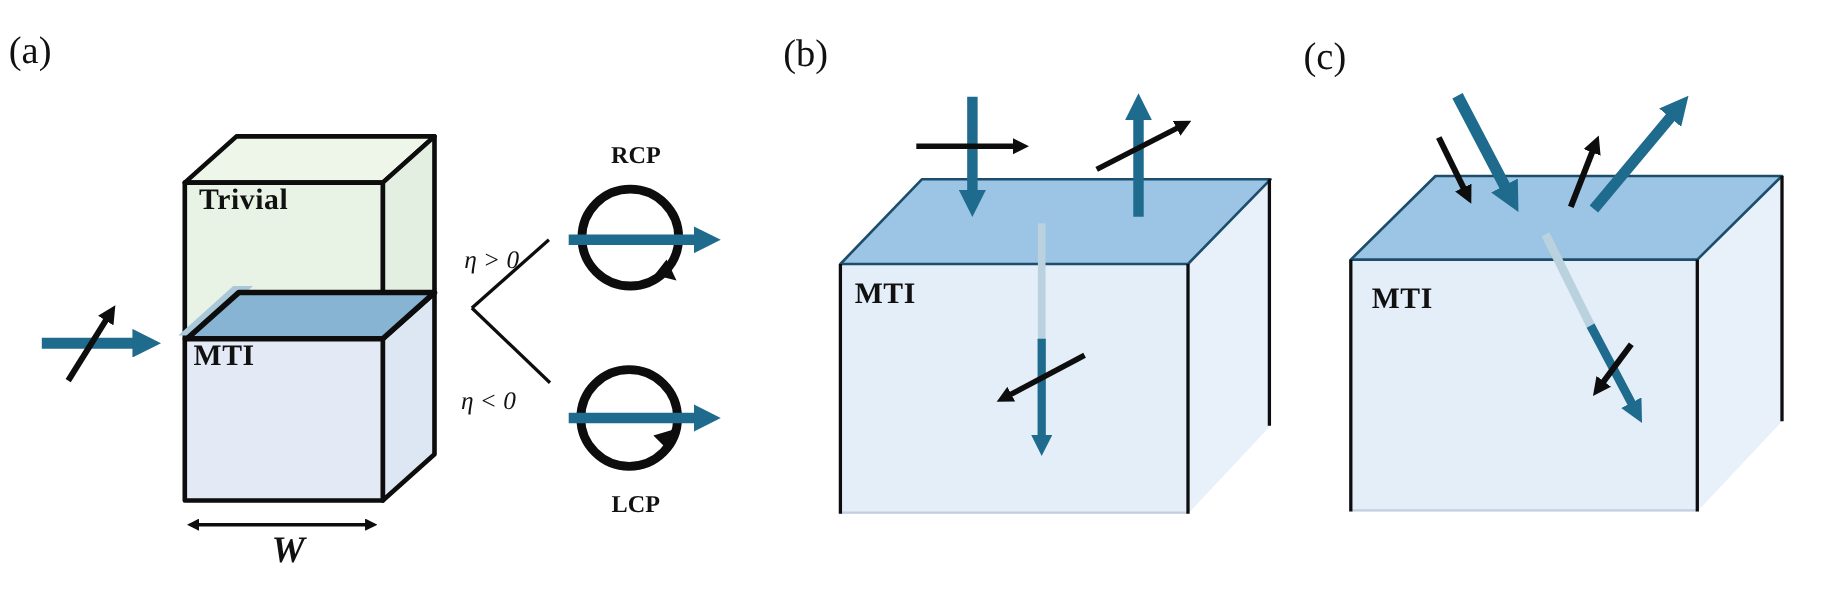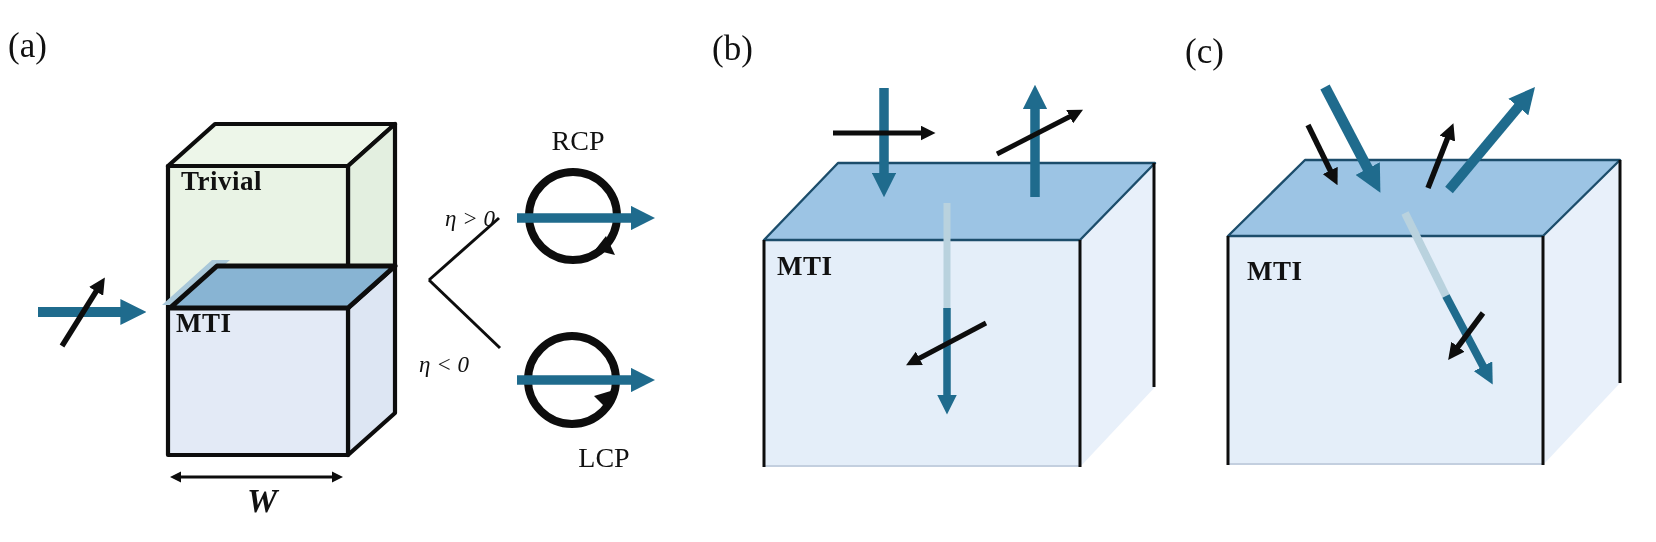--- a/index.html
+++ b/index.html
@@ -9,21 +9,21 @@
     background:#ffffff;
     overflow:hidden;
     font-family:"Liberation Serif","DejaVu Serif",serif;
     color:#111;
   }
   #fig-svg{position:absolute;left:0;top:0;}
   .txt{position:absolute;white-space:nowrap;line-height:1;}
   .panel-label{font-size:35px;}
   .box-label{font-size:27px;font-weight:bold;letter-spacing:.5px;}
   .eta{font-size:23px;font-style:italic;}
-  .cp{font-size:28px;}
+  .cp{font-size:22px;font-weight:bold;}
   .wlab{font-size:34px;font-style:italic;font-weight:bold;}
   .center{transform:translate(-50%,-50%);}
 </style>
 </head>
 <body>
 
 <div id="stage">
 
   <svg id="fig-svg" width="1656" height="542" viewBox="0 0 1656 542">
     <defs>
@@ -104,24 +104,24 @@
       <line x1="1308" y1="125" x2="1331" y2="172" stroke="#0d0d0d" stroke-width="5.5" marker-end="url(#ah-black)"></line>
 
       <line x1="1428" y1="188" x2="1448" y2="137" stroke="#0d0d0d" stroke-width="5.5" marker-end="url(#ah-black)"></line>
       <line x1="1449" y1="190" x2="1520" y2="105" stroke="#1f6b8d" stroke-width="10" marker-end="url(#ah-teal)"></line>
     </g>
   </svg>
 
   <div class="txt panel-label" style="left:8px;top:28px;">(a)</div>
   <div class="txt box-label" style="left:181px;top:168px;">Trivial</div>
   <div class="txt box-label" style="left:176px;top:310px;">MTI</div>
-  <div class="txt eta center" style="left:447px;top:218px;margin-left:23px;">η &gt; 0</div>
+  <div class="txt eta center" style="left:447px;top:236px;">η &gt; 0</div>
   <div class="txt eta center" style="left:444px;top:364px;">η &lt; 0</div>
   <div class="txt cp center" style="left:578px;top:141px;">RCP</div>
-  <div class="txt cp center" style="left:604px;top:458px;">LCP</div>
+  <div class="txt cp center" style="left:578px;top:458px;">LCP</div>
   <div class="txt wlab center" style="left:262px;top:501px;">W</div>
 
   <div class="txt panel-label" style="left:712px;top:31px;">(b)</div>
   <div class="txt box-label" style="left:777px;top:253px;">MTI</div>
 
   <div class="txt panel-label" style="left:1185px;top:34px;">(c)</div>
   <div class="txt box-label" style="left:1247px;top:258px;">MTI</div>
 
 </div>
 

